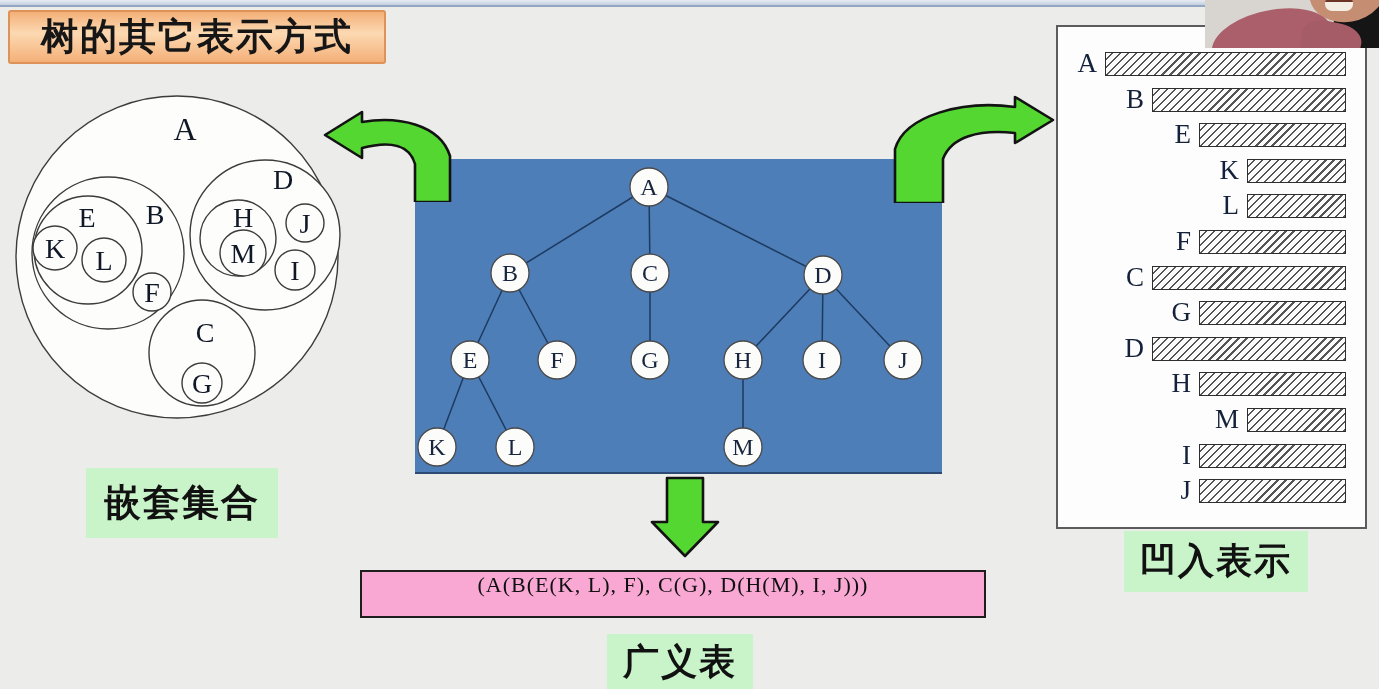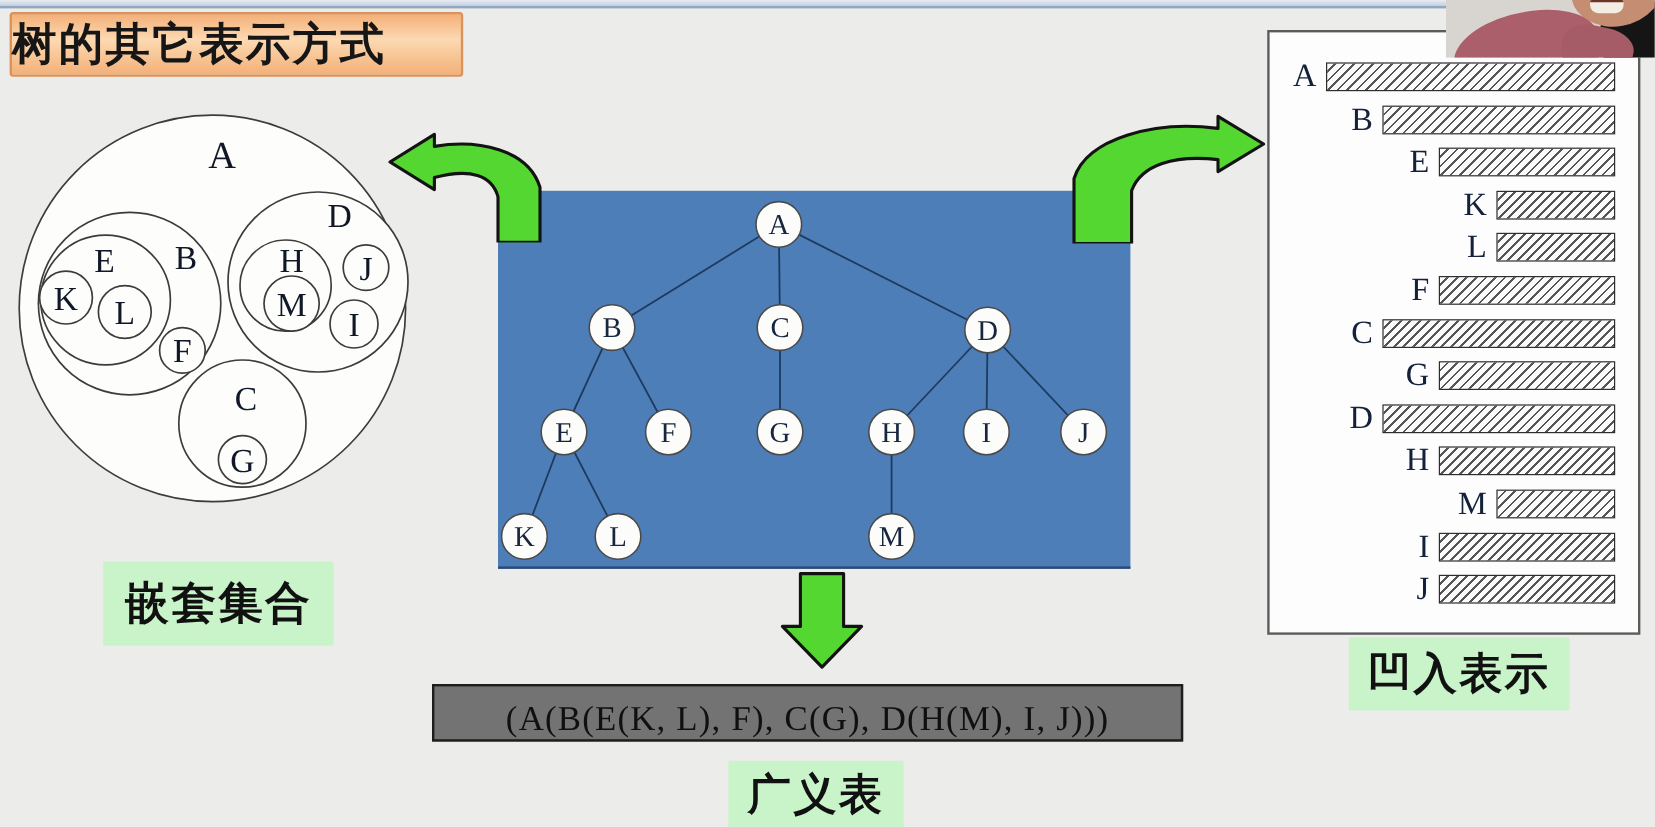--- a/index.html
+++ b/index.html
@@ -10,21 +10,21 @@
   }
   .top-strip{
     position:absolute;left:0;top:0;width:1379px;height:5px;
     background:linear-gradient(180deg,#e8edf4,#c2cedf);
     border-bottom:2px solid #93a7c3;z-index:1;
   }
   .title-box{
     position:absolute;left:8px;top:10px;width:374px;height:50px;
     border:2px solid var(--title-border);border-radius:3px;
     background:linear-gradient(180deg,var(--title-fill-dark) 0%,var(--title-fill-light) 42%,var(--title-fill-dark) 100%);
-    display:flex;align-items:center;justify-content:flex-start;
+    display:flex;align-items:center;justify-content:center;
     font-size:37px;font-weight:bold;color:#161616;letter-spacing:2px;
     z-index:5;
   }
   .diagram-svg{position:absolute;z-index:4;}
   .set-circle{fill:#fdfdfb;stroke:#3c3c3c;stroke-width:1.4;}
   .set-letter{font-family:"Liberation Serif","DejaVu Serif",serif;fill:#101828;font-size:28px;text-anchor:middle;}
   .set-letter.big{font-size:32px;}
   .tree-panel{
     position:absolute;left:415px;top:159px;width:527px;height:313px;
     background:var(--tree-panel-blue);
@@ -50,24 +50,24 @@
     position:absolute;width:36px;text-align:right;
     font-family:"Liberation Serif","DejaVu Serif",serif;
     font-size:27px;color:#14213a;line-height:30px;
   }
   .indent-bar{
     position:absolute;height:22px;border:1.5px solid #2e2e2e;
     background:repeating-linear-gradient(135deg,#fbfbfb 0px,#fbfbfb 4px,#555555 4px,#555555 5.6px);
   }
   .glist-box{
     position:absolute;left:360px;top:570px;width:622px;height:44px;
-    background:#737373;border:2px solid #1e1e1e;z-index:4;
-    display:flex;align-items:flex-end;justify-content:center;
+    background:#f9a8d4;border:2px solid #1e1e1e;z-index:4;
+    display:flex;align-items:flex-start;justify-content:center;
     font-family:"Liberation Serif","DejaVu Serif",serif;
-    font-size:29px;color:#101010;letter-spacing:1px;white-space:nowrap;
+    font-size:22px;color:#101010;letter-spacing:1px;white-space:nowrap;
   }
   .webcam{
     position:absolute;left:1205px;top:0;width:174px;height:48px;
     background:#d8d5d0;overflow:hidden;z-index:50;
   }
   .wc-hair{position:absolute;left:128px;top:-2px;width:62px;height:62px;background:#151515;border-radius:40%;transform:rotate(18deg);}
   .wc-face{position:absolute;left:104px;top:-38px;width:76px;height:60px;background:#c58d72;border-radius:50%;transform:rotate(-10deg);}
   .wc-teeth{position:absolute;left:120px;top:0px;width:28px;height:9px;background:#f3ede4;border-top:2px solid #6b3427;border-radius:2px 2px 7px 7px;}
   .wc-sweater{position:absolute;left:6px;top:10px;width:122px;height:62px;background:#ab5f6b;border-radius:50% 60% 32% 40%;transform:rotate(-15deg);}
   .wc-sweater2{position:absolute;left:96px;top:22px;width:60px;height:40px;background:#a55c66;border-radius:40%;transform:rotate(12deg);}

